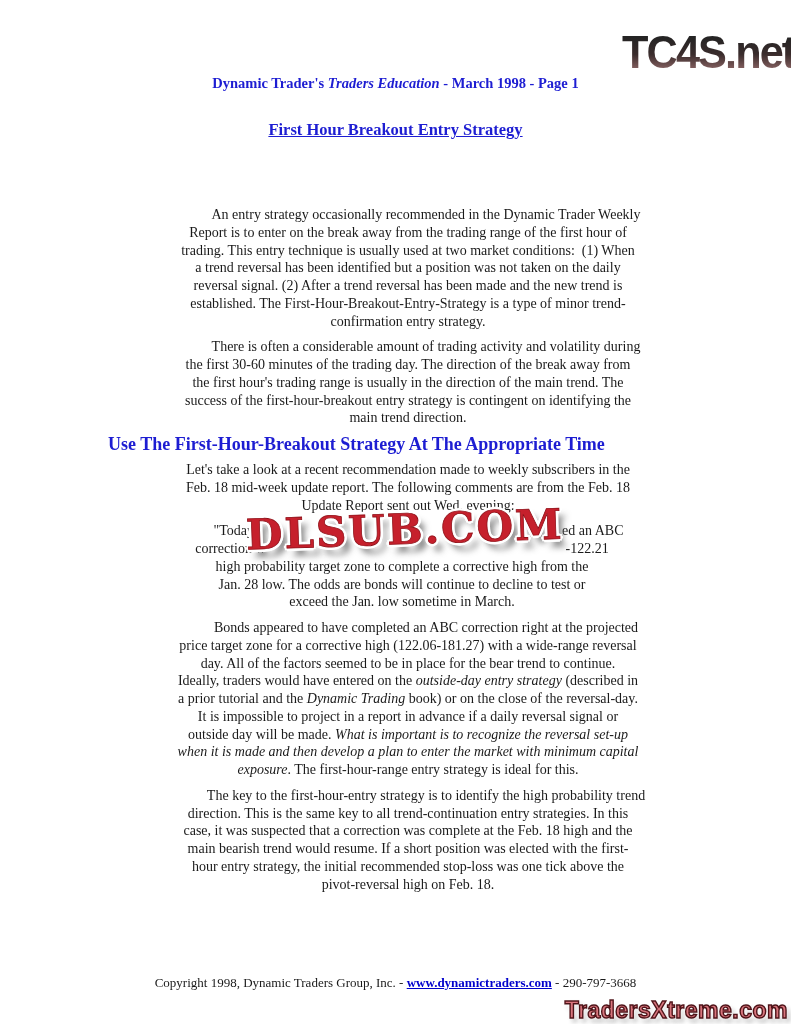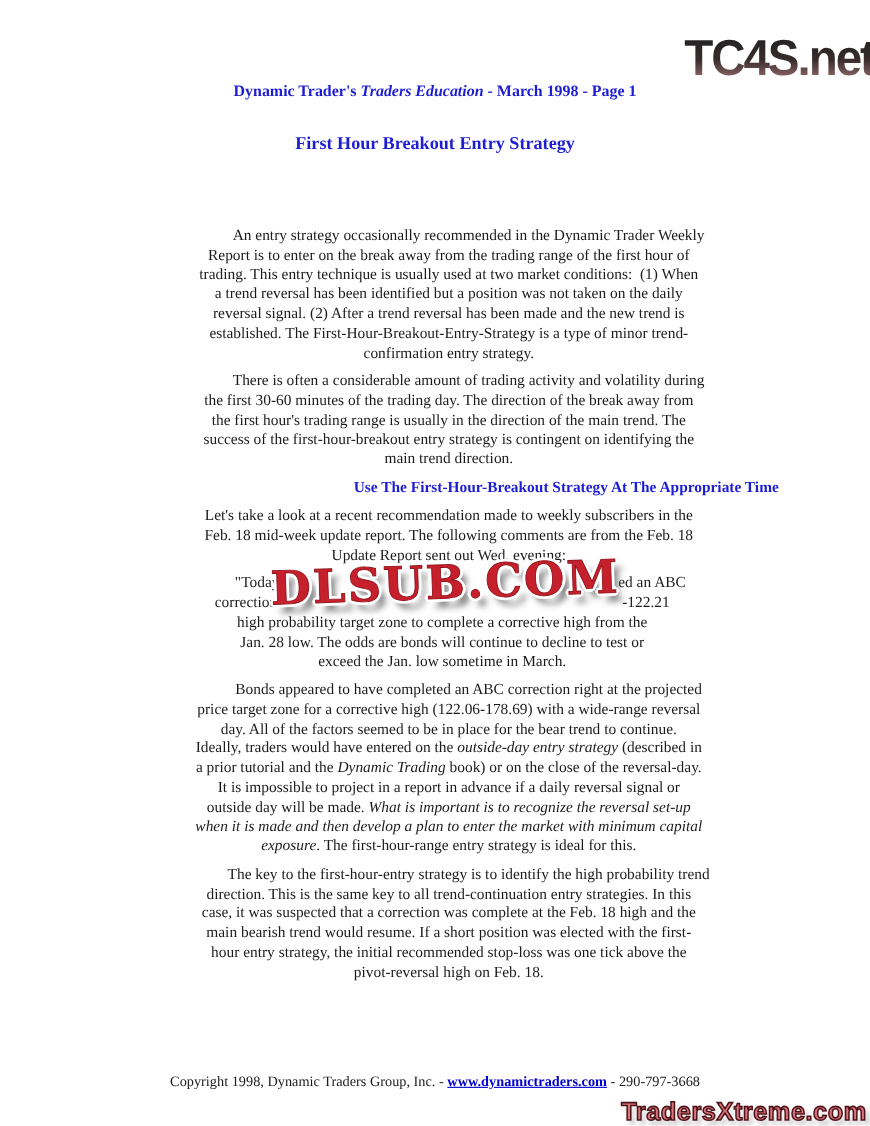--- a/index.html
+++ b/index.html
@@ -7,35 +7,35 @@
     position:relative;width:791px;height:1004px;overflow:hidden;background:#ffffff;
     font-family:"Liberation Serif","DejaVu Serif",serif;color:#1a1a1a;margin-top:28px;
   }
   
   .header{
     position:absolute;top:46px;left:0;width:100%;text-align:center;
     color:#1d1dd2;font-weight:bold;font-size:14.5px;line-height:18px;
   }
   .title{
     position:absolute;top:92px;left:0;width:100%;text-align:center;margin:0;
-    color:#1d1dd2;font-weight:bold;font-size:16.5px;line-height:20px;
+    color:#1d1dd2;font-weight:bold;font-size:16.5px;line-height:20px;text-decoration:underline;
   }
   .byline{
     position:absolute;top:122px;left:0;width:100%;text-align:center;
     color:#111;font-weight:bold;font-size:14px;line-height:18px;
   }
   
   .article{
     position:absolute;left:108px;top:178px;width:600px;
     font-size:14px;line-height:17.75px;
   }
   .article p{margin:0 0 8px 0;white-space:pre;text-align:center;}
   .indent{text-indent:36px;}
   .heading{
-    margin:0 0 8px 0;color:#1d1dd2;font-weight:bold;font-size:14px;line-height:18px;text-align:right;
+    margin:0 0 8px 0;color:#1d1dd2;font-weight:bold;font-size:18px;line-height:18px;
   }
   .quote{margin-left:54px;width:480px;}
   .qindent{text-indent:33px;}
   .it{font-style:italic;}
   .ul{text-decoration:underline;}
   .gap{display:inline-block;height:1px;}
   .g1{width:308px;}
   .g2{width:300px;}
   
   .footer{
@@ -102,21 +102,21 @@
 Feb. 18 mid-week update report. The following comments are from the Feb. 18
 Update Report sent out Wed. evening:</span></p>
     <div class="quote">
       <p class="qindent"><span>"Today</span><span class="gap g1"></span><span>ed an ABC
 correction w</span><span class="gap g2"></span><span>-122.21
 high probability target zone to complete a corrective high from the
 Jan. 28 low. The odds are bonds will continue to decline to test or
 exceed the Jan. low sometime in March.</span></p>
     </div>
     <p class="indent"><span>Bonds appeared to have completed an ABC correction right at the projected
-price target zone for a corrective high (122.06-178.69) with a wide-range reversal
+price target zone for a corrective high (122.06-181.27) with a wide-range reversal
 day. All of the factors seemed to be in place for the bear trend to continue.
 Ideally, traders would have entered on the </span><span class="it">outside-day entry strategy</span><span> (described in
 a prior tutorial and the </span><span class="it">Dynamic Trading</span><span> book) or on the close of the reversal-day.
 It is impossible to project in a report in advance if a daily reversal signal or
 outside day will be made. </span><span class="it">What is important is to recognize the reversal set-up
 when it is made and then develop a plan to enter the market with minimum capital
 exposure</span><span>. The first-hour-range entry strategy is ideal for this.</span></p>
     <p class="indent"><span>The key to the first-hour-entry strategy is to identify the high probability trend
 direction. This is the same key to all trend-continuation entry strategies. In this
 case, it was suspected that a correction was complete at the Feb. 18 high and the

